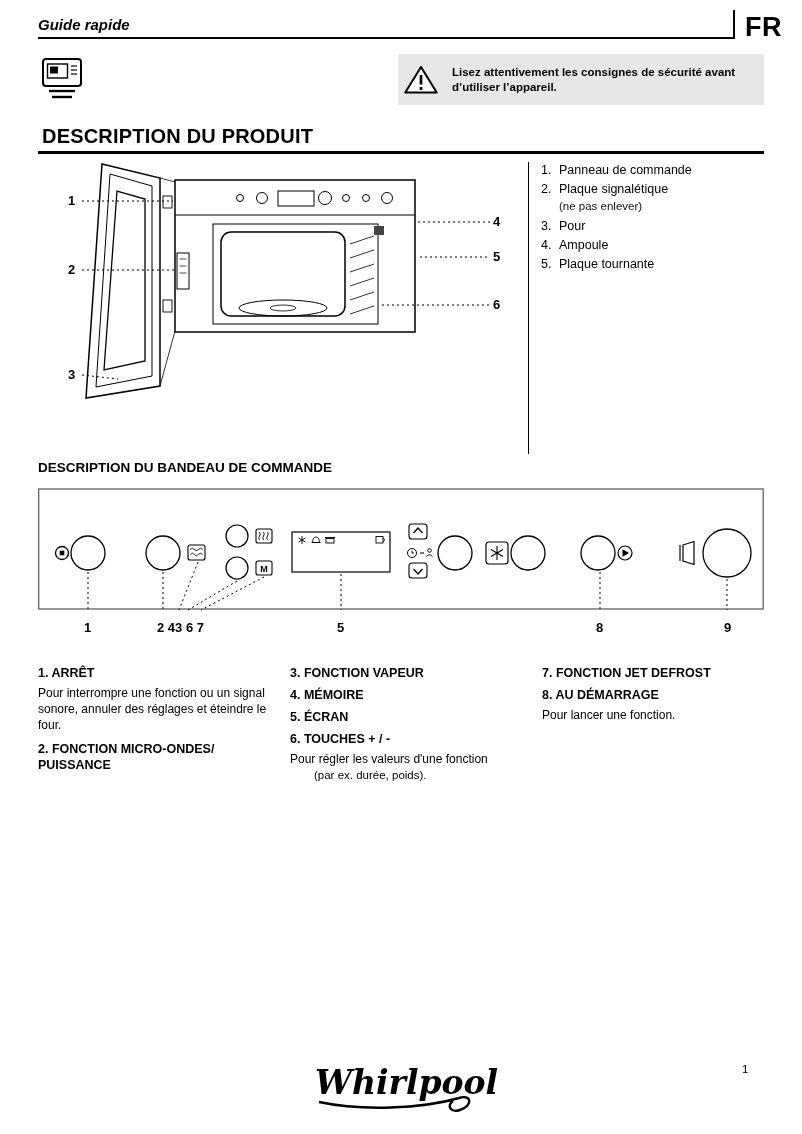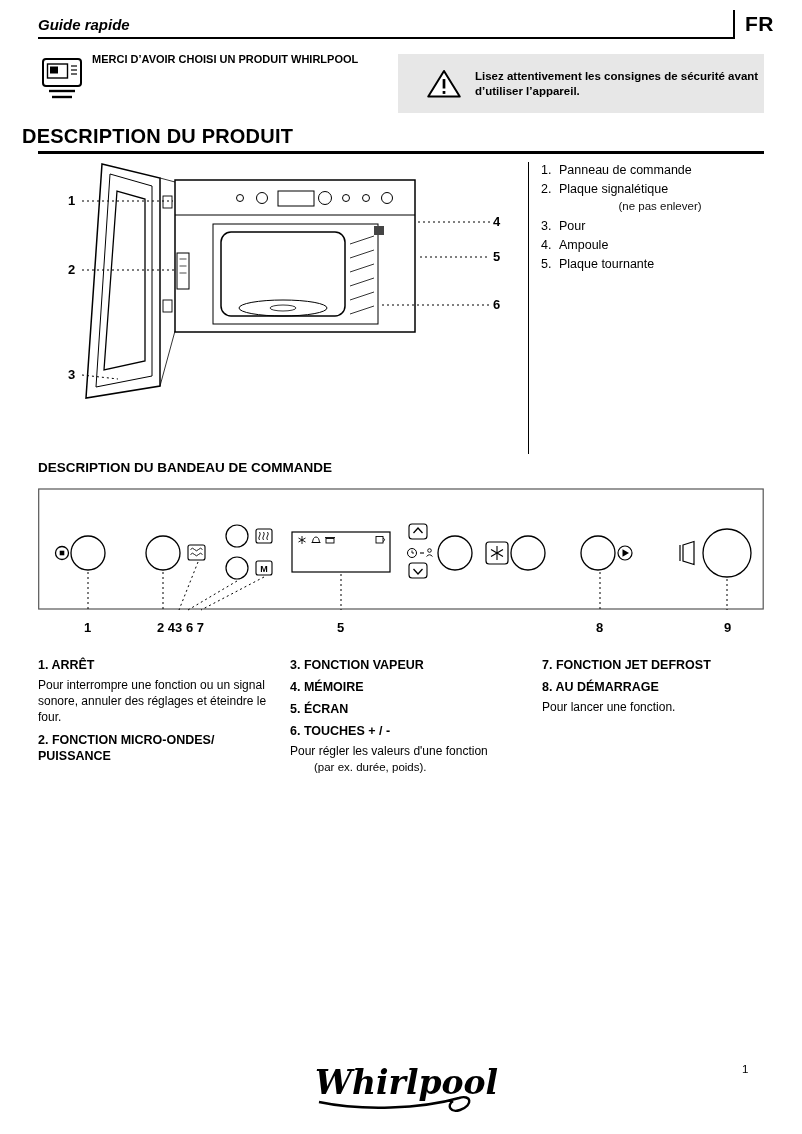--- a/index.html
+++ b/index.html
@@ -5,47 +5,47 @@
   html,body{margin:0;padding:0;}
   body{
     width:802px;height:1134px;position:relative;background:#fff;color:#000;
     font-family:"Liberation Sans",sans-serif;
   }
   .abs{position:absolute;}
   
   .guide-title{left:38px;top:16px;font-size:15px;font-weight:bold;font-style:italic;text-align:right;}
   .masthead-rule{left:38px;top:37px;width:696px;height:2px;background:#000;}
   .lang-bar{left:733px;top:10px;width:2px;height:29px;background:#000;}
-  .lang{left:745px;top:12px;font-size:21px;font-weight:bold;letter-spacing:.5px;}
+  .lang{left:745px;top:12px;font-size:27px;font-weight:bold;letter-spacing:.5px;}
   
   .register-icon{left:40px;top:56px;width:44px;height:46px;}
   .register-text{left:92px;top:52px;width:300px;font-size:11px;line-height:14px;}
   .register-heading{font-weight:bold;}
   .register-url{font-weight:bold;}
   
-  .safety-box{left:398px;top:54px;width:366px;height:59px;background:#e7e7e7;
-    display:flex;align-items:center;gap:13px;padding-left:28px;box-sizing:border-box;}
+  .safety-box{left:398px;top:54px;width:366px;height:51px;background:#e7e7e7;
+    display:flex;align-items:center;gap:13px;padding-left:5px;box-sizing:border-box;}
   .warning-icon{width:36px;height:32px;flex:0 0 auto;}
   .safety-text{font-weight:bold;font-size:11.5px;line-height:15px;width:305px;}
   
-  .product-title{left:22px;top:125px;font-size:20px;font-weight:bold;letter-spacing:.2px;}
+  .product-title{left:42px;top:125px;font-size:20px;font-weight:bold;letter-spacing:.2px;}
   .product-rule{left:38px;top:151px;width:726px;height:3px;background:#000;}
   .product-svg{left:38px;top:158px;}
   .callout{font-size:13px;font-weight:bold;}
   .legend-divider{left:528px;top:162px;width:1px;height:292px;background:#000;}
   .legend{left:541px;top:161px;width:220px;font-size:12.5px;}
   .legend-item{display:flex;line-height:19px;}
   .lnum{width:18px;flex:0 0 auto;}
-  .legend-sub{padding-left:18px;font-size:11.5px;line-height:15px;margin-bottom:3px;color:#111;text-align:center;}
+  .legend-sub{padding-left:18px;font-size:11.5px;line-height:15px;margin-bottom:3px;color:#111;}
   
   .panel-title{left:38px;top:460px;font-size:13.5px;font-weight:bold;}
   .panel-svg{left:38px;top:488px;}
   
   .fn-col{position:absolute;top:657px;}
-  .fn-col h3{margin:0 0 4px 0;font-size:12.5px;line-height:16px;font-weight:bold;}
+  .fn-col h3{margin:8px 0 4px 0;font-size:12.5px;line-height:16px;font-weight:bold;}
   .fn-col h3 + h3{margin-top:6px;}
   .fn-col p{margin:0 0 7px 0;font-size:12px;line-height:16px;}
   .small-note{display:block;font-size:11.5px;margin-left:24px;}
   
   .page-number{left:742px;top:1063px;font-size:11.5px;}
   .brand-logo{left:299px;top:1056px;}
   svg{display:block;}
 </style>
 </head>
 <body>
@@ -61,21 +61,20 @@
     <rect x="3" y="3" width="38" height="27" rx="3" fill="none" stroke="#000" stroke-width="2"></rect>
     <rect x="7.5" y="8" width="20" height="14" fill="none" stroke="#000" stroke-width="1.4"></rect>
     <rect x="10" y="10.5" width="8" height="7" fill="#000"></rect>
     <line x1="31" y1="10" x2="37" y2="10" stroke="#000" stroke-width="1.2"></line>
     <line x1="31" y1="14" x2="37" y2="14" stroke="#000" stroke-width="1.2"></line>
     <line x1="31" y1="18" x2="37" y2="18" stroke="#000" stroke-width="1.2"></line>
     <line x1="9" y1="35" x2="35" y2="35" stroke="#000" stroke-width="2.4"></line>
     <line x1="12" y1="41" x2="32" y2="41" stroke="#000" stroke-width="2.4"></line>
   </svg>
   <div class="abs register-text">
-    <div class="register-heading">MERCI D’AVOIR CHOISI UN PRODUIT WHIRLPOOL</div>
   </div>
 
   <div class="abs safety-box">
     <svg class="warning-icon" viewBox="0 0 40 34">
       <path d="M20 2.5 L37.5 31 L2.5 31 Z" fill="#fff" stroke="#000" stroke-width="2.2" stroke-linejoin="round"></path>
       <rect x="18.5" y="11.5" width="3" height="10.5" fill="#000"></rect>
       <rect x="18.5" y="24.8" width="3" height="3.2" fill="#000"></rect>
     </svg>
     <div class="safety-text">Lisez attentivement les consignes de sécurité avant d’utiliser l’appareil.</div>
   </div>

